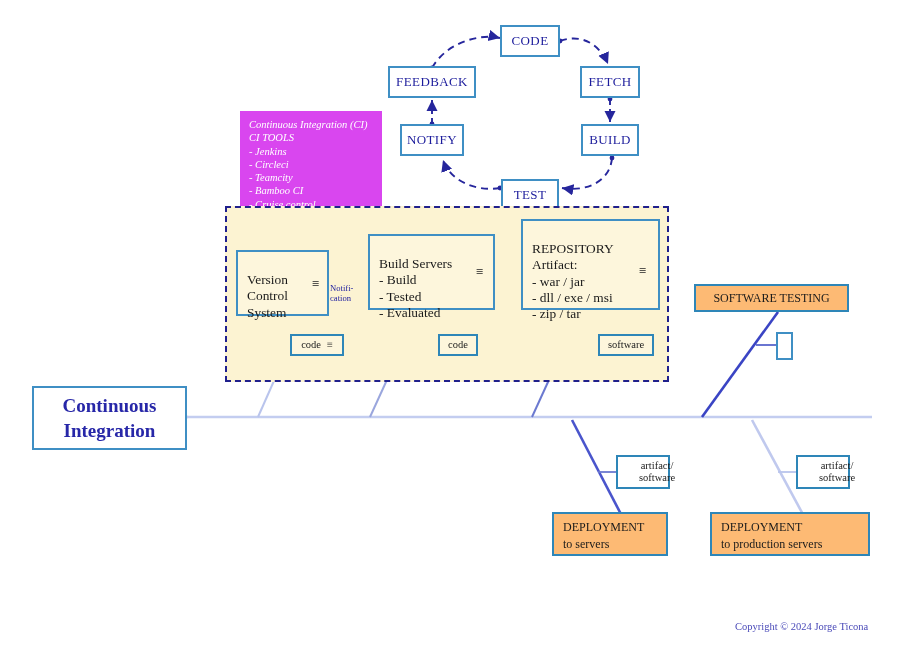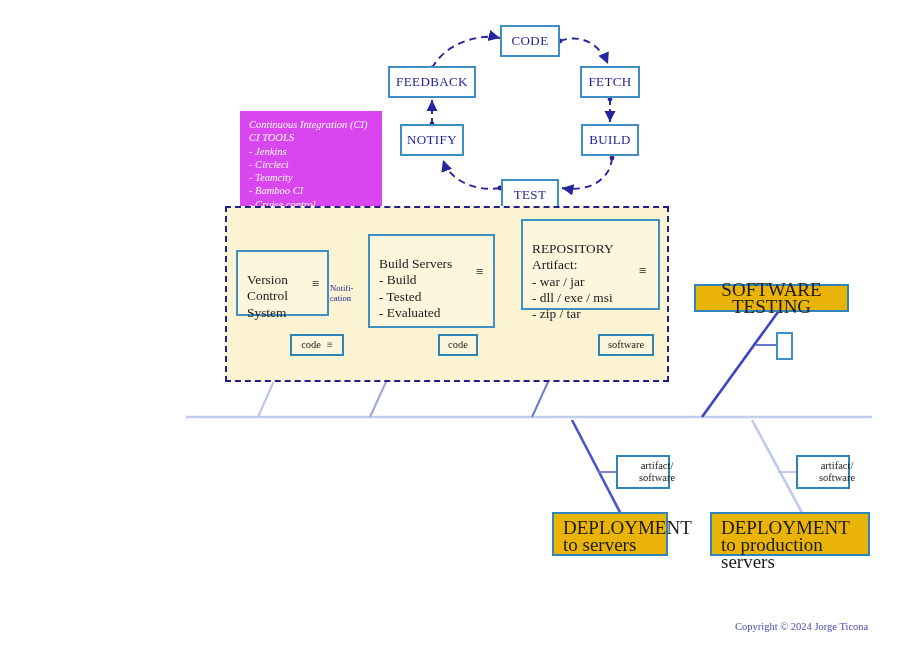--- a/index.html
+++ b/index.html
@@ -31,23 +31,23 @@
   .proc .glyph{position:absolute;font-size:13px;color:#222;}
 
   
   .slabel{border:2px solid #2e86b8;background:#fdf6dc;color:#1b1b1b;
           font-size:10.5px;line-height:12.4px;padding:2px 4px;box-sizing:border-box;
           position:absolute;display:flex;align-items:center;justify-content:center;
           text-align:center;white-space:pre-line;}
   .slabel.onwhite{background:#ffffff;padding-left:32px;}
 
   
-  .outcome{border:2px solid #2e86b8;background:#eab308;color:#1b1b1b;
+  .outcome{border:2px solid #2e86b8;background:#fdba74;color:#1b1b1b;
            position:absolute;box-sizing:border-box;display:block;padding:5px 9px;
-           font-size:19px;line-height:17px;text-align:left;}
+           font-size:12px;line-height:17px;text-align:left;}
   .outcome.center{display:flex;align-items:center;justify-content:center;
                   text-align:center;padding:0 10px;}
 
   
   .head{position:absolute;border:2px solid #3f8fc4;background:#ffffff;
         color:#2727a8;font-weight:bold;font-size:19px;line-height:25px;
         box-sizing:border-box;display:flex;align-items:center;justify-content:center;
         text-align:center;}
 
   
@@ -138,21 +138,21 @@
 
   <div class="dashed-zone" style="left:225px;top:206px;width:444px;height:176px;"></div>
 
   <div class="proc" style="left:236px;top:250px;width:93px;height:66px;">
     <span style="white-space:pre-line;display:block;">Version
 Control
 System</span>
     <span class="glyph" style="right:8px;top:24px;">≡</span>
   </div>
 
-  <div class="proc" style="left:368px;top:234px;width:127px;height:94px;">
+  <div class="proc" style="left:368px;top:234px;width:127px;height:76px;">
     <span>Build Servers</span>
     <div>- Build</div>
     <div>- Tested</div>
     <div>- Evaluated</div>
     <span class="glyph" style="right:10px;top:28px;">≡</span>
   </div>
 
   <div class="proc" style="left:521px;top:219px;width:139px;height:91px;">
     <span>REPOSITORY</span>
     <div>Artifact:</div>
@@ -183,16 +183,18 @@
   <div class="outcome" style="left:552px;top:512px;width:116px;height:44px;">
     <div>DEPLOYMENT</div>
     <div>to servers</div>
   </div>
 
   <div class="outcome" style="left:710px;top:512px;width:160px;height:44px;">
     <div>DEPLOYMENT</div>
     <div>to production servers</div>
   </div>
 
+  <div class="head" style="left:32px;top:386px;width:155px;height:64px;white-space:pre-line;">Continuous
+Integration</div>
 
   <div class="copyright" style="left:735px;top:621px;">Copyright © 2024 Jorge Ticona</div>
 
 </div>
 
 </body></html>

